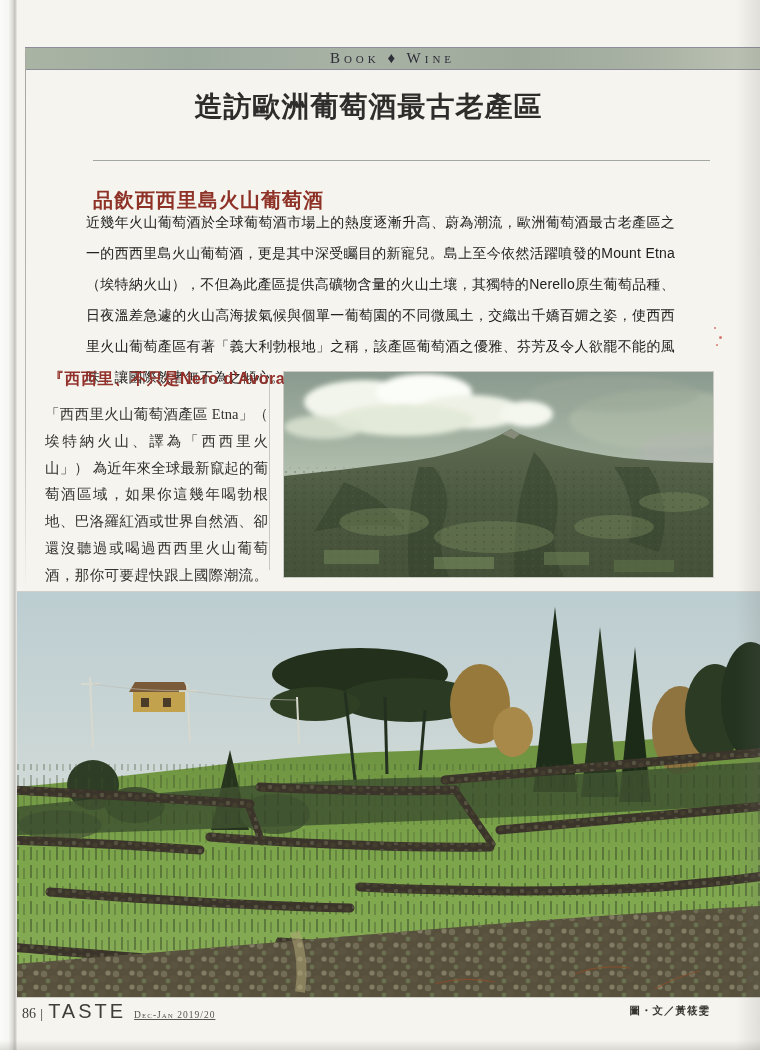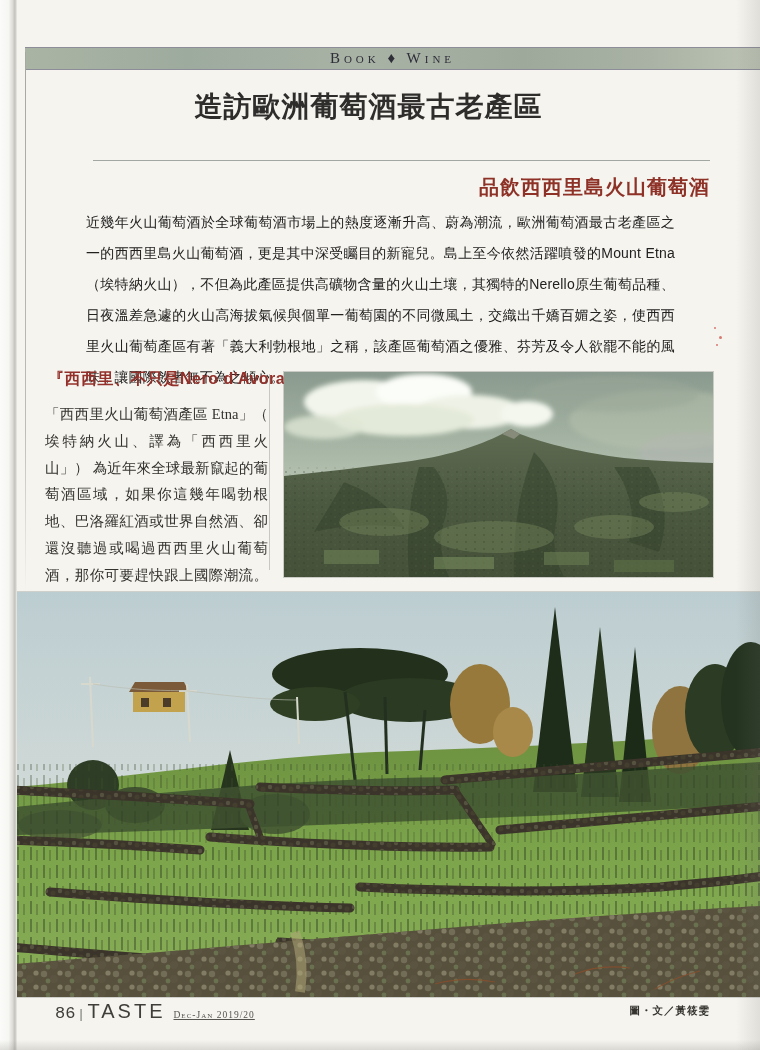--- a/index.html
+++ b/index.html
@@ -24,21 +24,21 @@
     font-size:15px;letter-spacing:4px;color:#2e2e38;}
 
   .frame-rule-left{position:absolute;left:25px;top:52px;width:1px;height:540px;
     background:linear-gradient(180deg,#a7a7a2,#bdbdb7 70%,rgba(190,190,185,0));}
 
   
   .title{position:absolute;left:25px;top:88px;width:687px;margin:0;text-align:center;
     font-family:"Liberation Serif","DejaVu Serif",serif;font-size:28px;font-weight:700;
     color:#2e2d2b;letter-spacing:1px;}
   .title-rule{position:absolute;left:93px;top:160px;width:617px;height:1px;background:#a2a7a4;}
-  .subtitle{position:absolute;left:93px;top:174px;width:617px;margin:0;text-align:right;
+  .subtitle{position:absolute;left:93px;top:187px;width:617px;margin:0;text-align:left;
     font-size:20px;font-weight:700;color:#8e3126;letter-spacing:1px;}
 
   .intro{position:absolute;left:86px;top:207px;width:589px;margin:0;
     font-size:14px;line-height:31px;color:#222120;text-align:justify;letter-spacing:.2px;}
 
   .section-heading{position:absolute;left:48px;top:369px;margin:0;
     font-size:16px;font-weight:700;color:#93302a;letter-spacing:.5px;}
 
   .column-text{position:absolute;left:45px;top:401px;width:223px;margin:0;
     font-family:"Liberation Serif","DejaVu Serif",serif;font-size:14.5px;line-height:26.8px;
@@ -48,21 +48,21 @@
   
   .etna-photo{position:absolute;left:284px;top:372px;width:429px;height:205px;margin:0;
     box-shadow:0 0 0 1px rgba(120,125,118,.35);}
   .vineyard-photo{position:absolute;left:15px;top:592px;width:745px;height:405px;margin:0;
     box-shadow:0 0 0 1px rgba(120,125,118,.3);}
   figure svg{display:block;}
 
   
   .footer-left{position:absolute;left:22px;top:1000px;display:flex;align-items:baseline;
     color:#3f3e39;z-index:45;}
-  .footer-left .pn{font-family:Liberation Mono, monospace;font-size:17px;margin-left:33px;}
+  .footer-left .pn{font-family:Liberation Serif, serif;font-size:14px;}
   .footer-left .div{font-size:12px;color:#6b6a64;margin:0 5px 0 4px;font-weight:300;}
   .footer-left .mag{font-family:Liberation Sans, sans-serif;font-size:20px;
     letter-spacing:3px;}
   .footer-left .issue{font-family:"Liberation Serif","DejaVu Serif",serif;font-variant:small-caps;
     font-size:9.5px;letter-spacing:1px;margin-left:8px;color:#55544e;text-decoration:underline;}
   .footer-right{position:absolute;right:50px;top:1004px;font-size:10.5px;font-weight:700;
     color:#34332e;letter-spacing:1px;z-index:45;}
 
   
   .speck{position:absolute;border-radius:50%;background:#cb5247;opacity:.75;z-index:44;}

